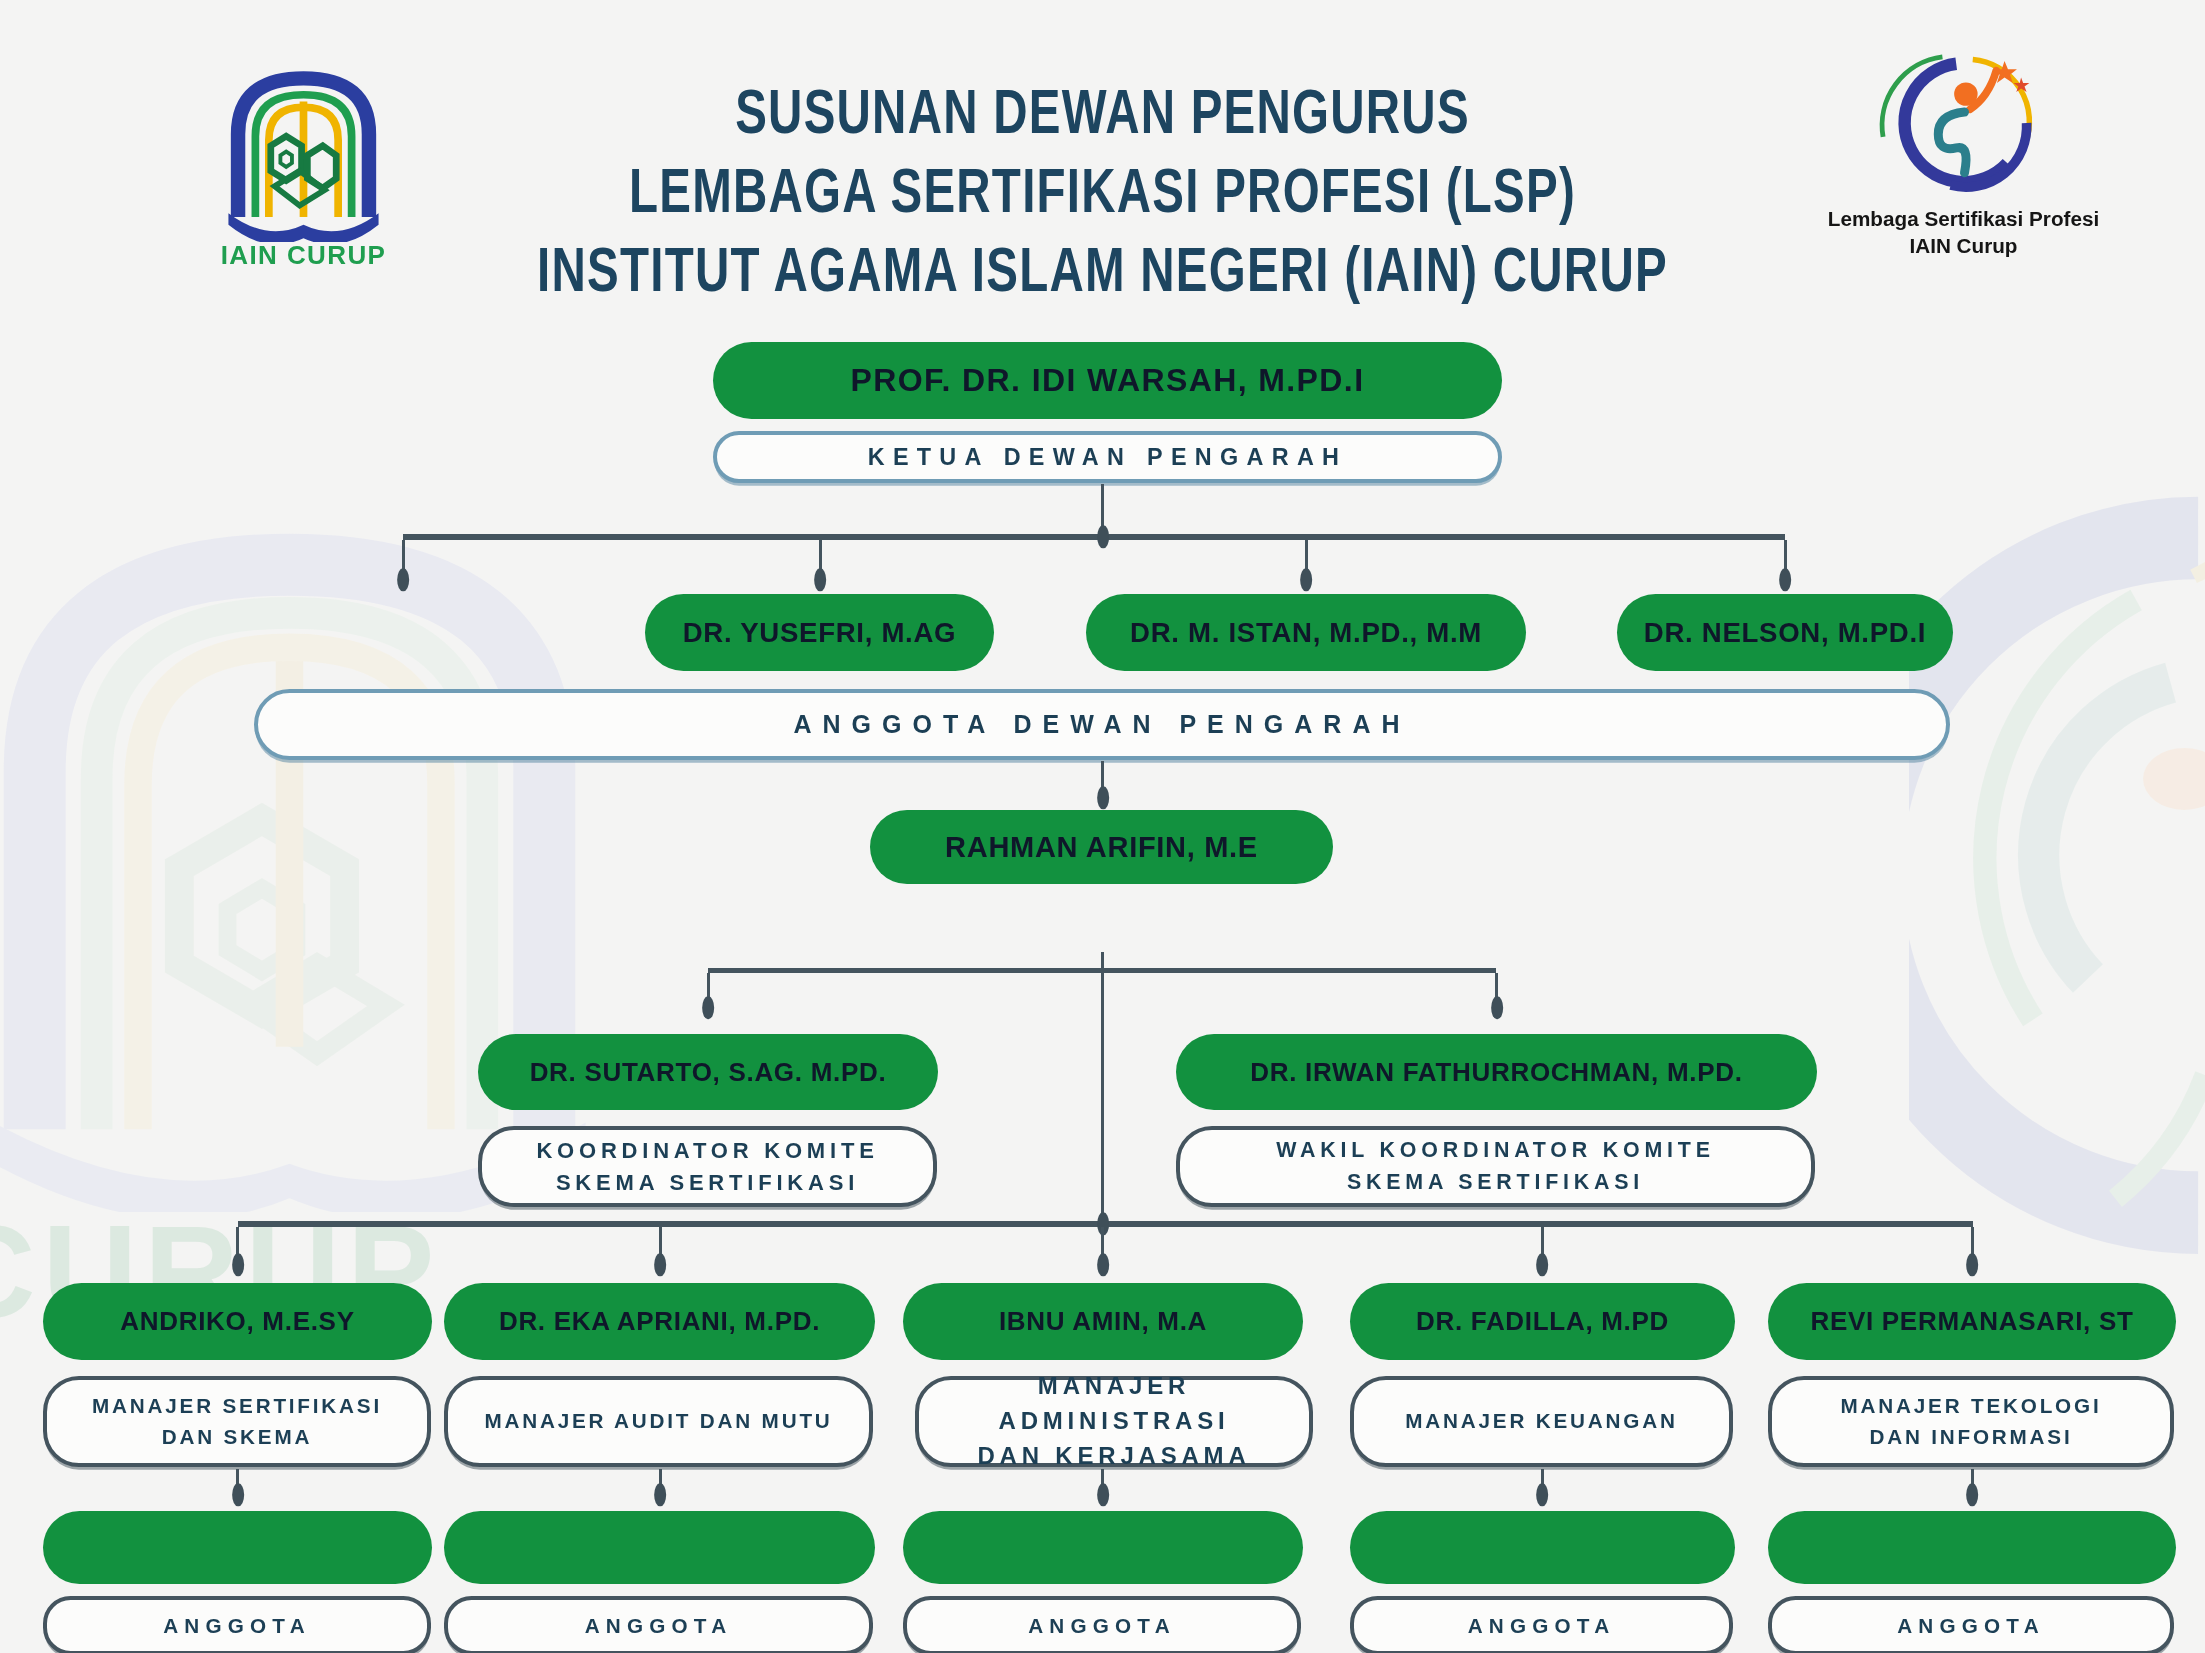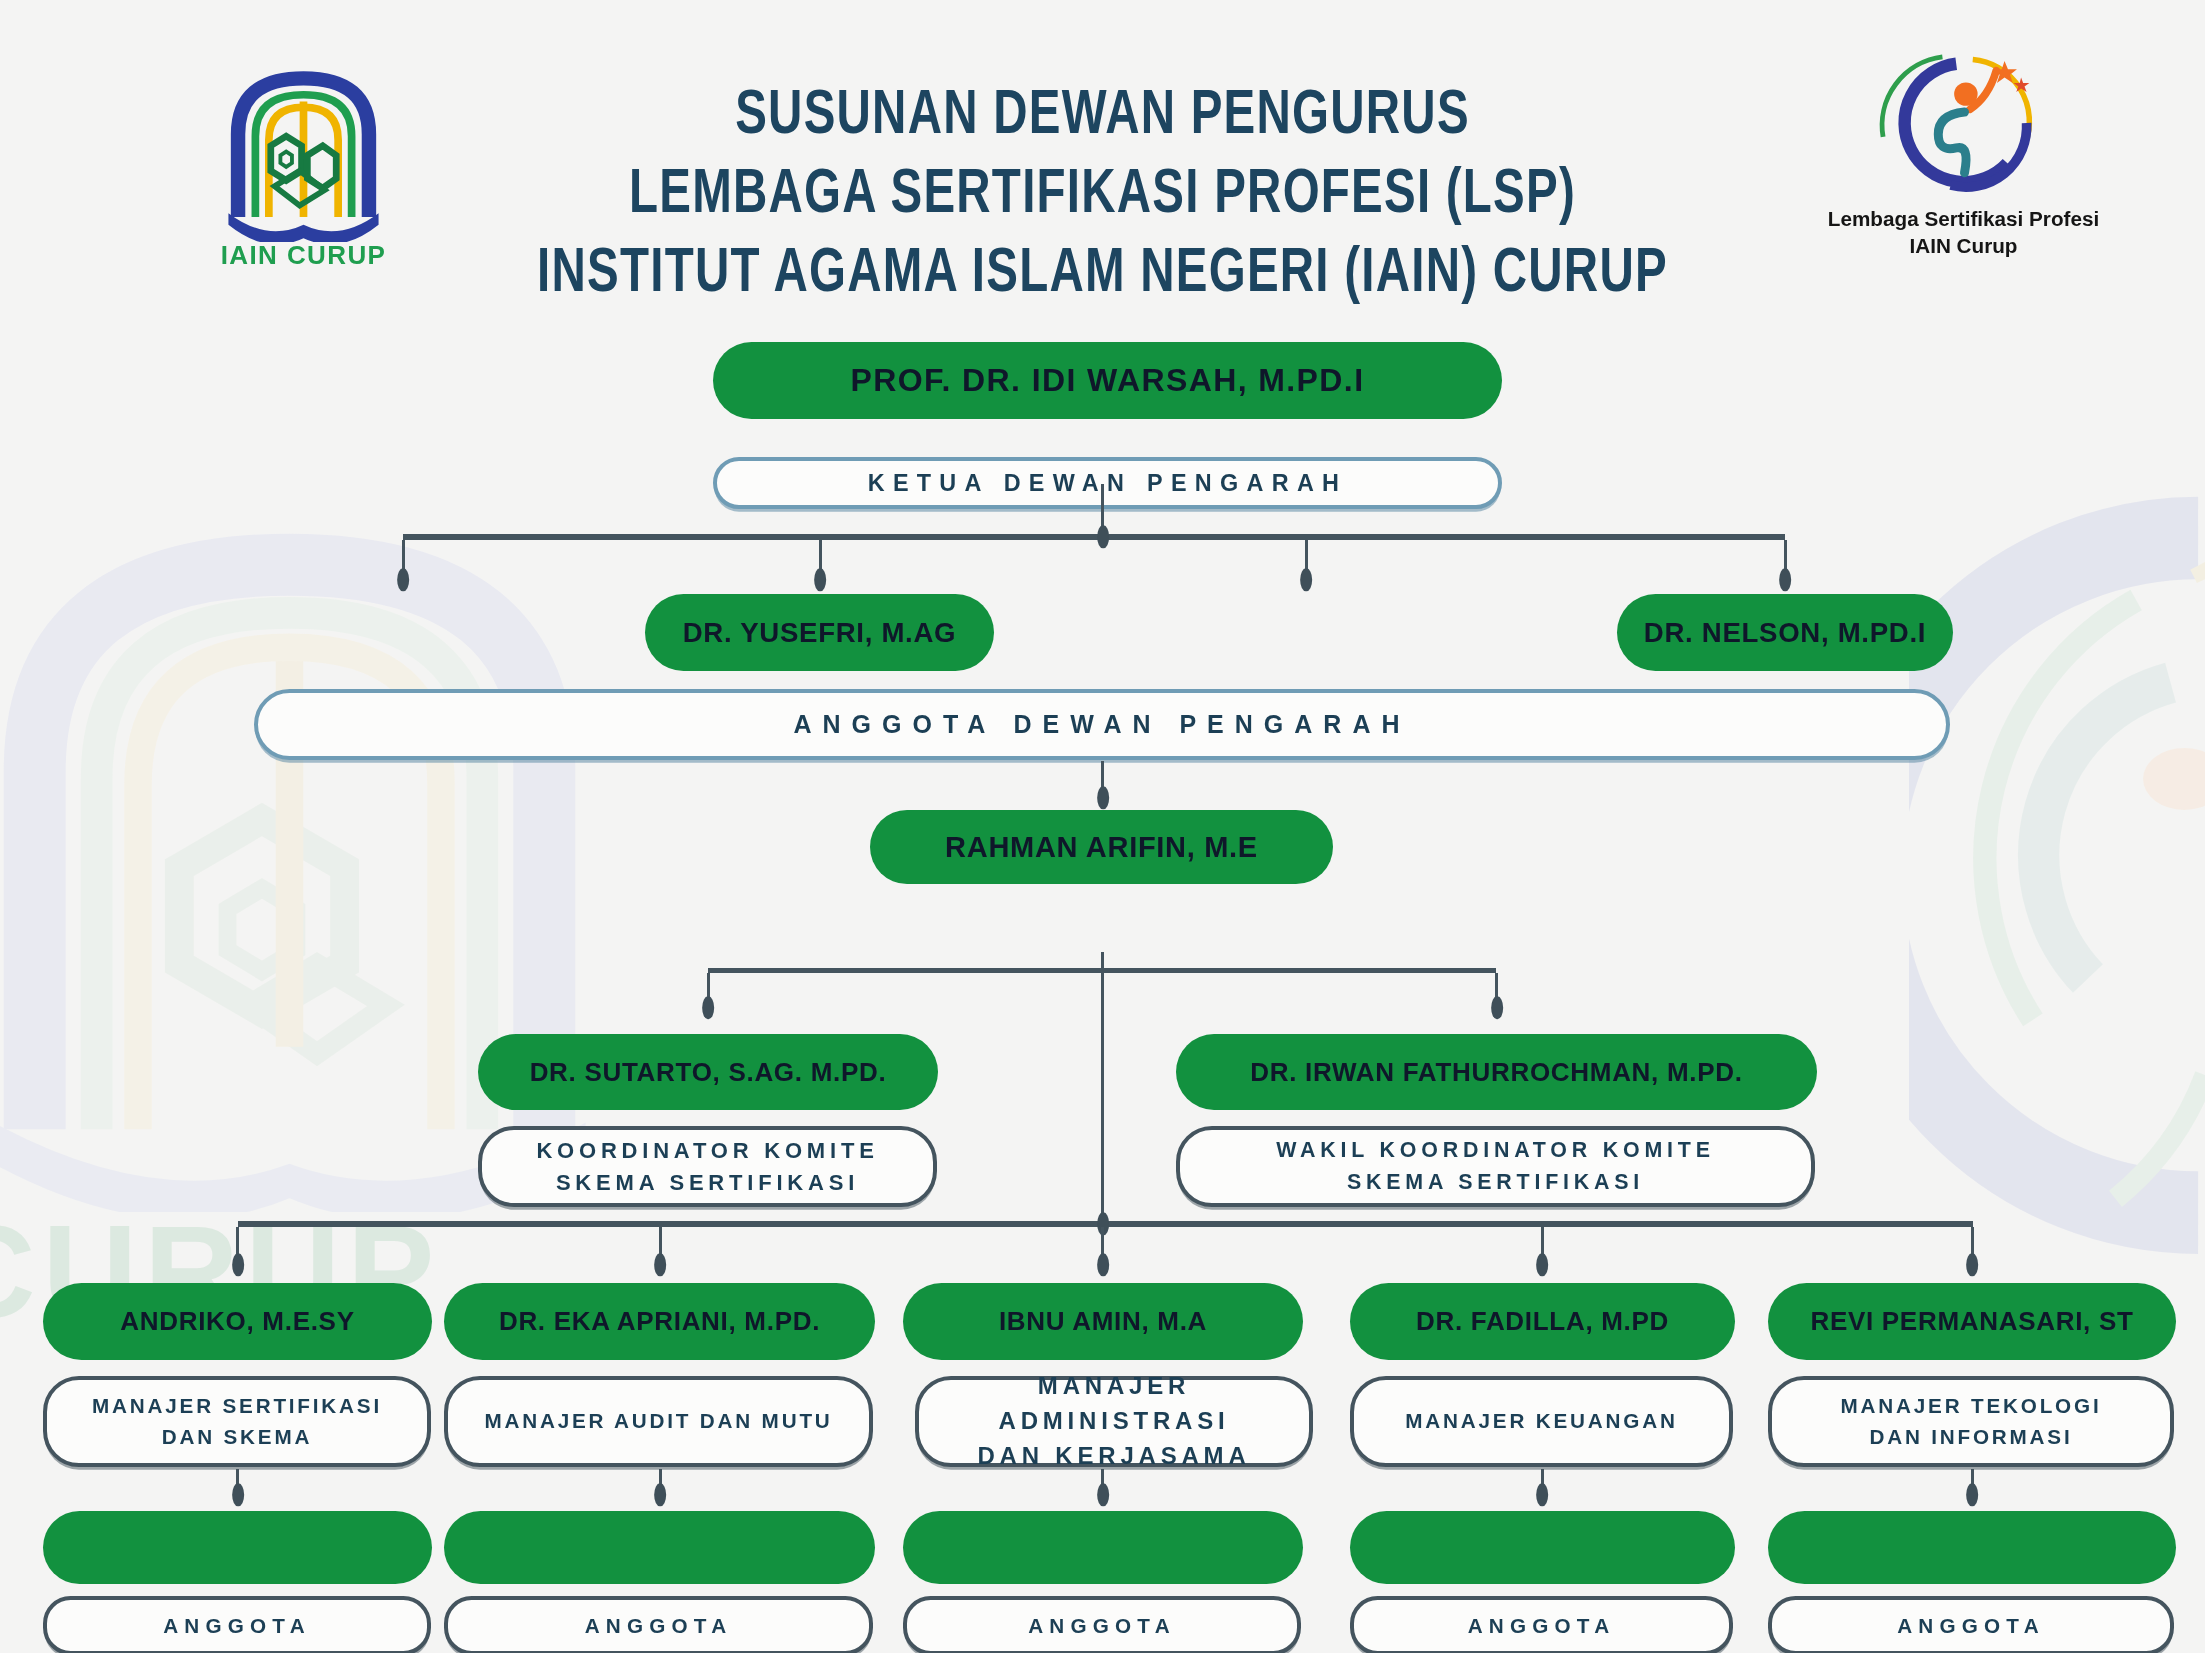--- a/index.html
+++ b/index.html
@@ -82,36 +82,37 @@
     <circle cx="152" cy="58" r="17" fill="#f26f21"></circle>
     <path d="M158,80 Q185,62 196,24" fill="none" stroke="#f26f21" stroke-width="11" stroke-linecap="round"></path>
     <path d="M150,84 Q112,88 112,116 Q112,142 138,136 Q158,131 150,172" fill="none" stroke="#2b7f8c" stroke-width="13" stroke-linecap="round"></path>
     <polygon points="208,10 213,22 226,22 216,30 220,42 208,34 197,42 201,30 191,22 204,22" fill="#f26f21"></polygon>
     <polygon points="232,34 235,42 244,42 237,47 240,55 232,50 225,55 228,47 221,42 230,42" fill="#e14b2a"></polygon>
   </svg>
   <div class="logo-caption" style="position:absolute;left:1812px;top:207px;width:303px;font-size:20.7px;color:#151515;">Lembaga Sertifikasi Profesi</div>
   <div class="logo-caption" style="position:absolute;left:1812px;top:234px;width:303px;font-size:20.7px;color:#151515;">IAIN Curup</div>
 
   <div class="green-pill" style="left:713px;top:342px;width:789px;height:77px;border-radius:39px;font-size:32px;letter-spacing:1.4px;">PROF. DR. IDI WARSAH, M.PD.I</div>
-  <div class="outline-pill steel" style="left:713px;top:457px;width:781px;height:44px;border-radius:26px;font-size:23.4px;letter-spacing:8.3px;">KETUA DEWAN PENGARAH</div>
+  <div class="outline-pill steel" style="left:713px;top:431px;width:781px;height:44px;border-radius:26px;font-size:23.4px;letter-spacing:8.3px;">KETUA DEWAN PENGARAH</div>
 
   <div class="v" style="left:1101px;top:484px;height:52px;"></div>
   <div class="h" style="left:403px;top:534px;width:1382px;"></div>
   <div class="dot" style="left:1103px;top:537px;"></div>
 
   <div class="v" style="left:402px;top:540px;height:30px;width:2.8px;"></div>
   <div class="v" style="left:819px;top:540px;height:30px;width:2.8px;"></div>
   <div class="v" style="left:1305px;top:540px;height:30px;width:2.8px;"></div>
   <div class="v" style="left:1784px;top:540px;height:30px;width:2.8px;"></div>
   <div class="dot" style="left:403px;top:580px;"></div>
   <div class="dot" style="left:820px;top:580px;"></div>
   <div class="dot" style="left:1306px;top:580px;"></div>
   <div class="dot" style="left:1785px;top:580px;"></div>
 
   <div class="green-pill" style="left:645px;top:594px;width:349px;height:77px;border-radius:39px;font-size:27.6px;letter-spacing:0.7px;">DR. YUSEFRI, M.AG</div>
+  <div class="green-pill" style="left:1086px;top:594px;width:440px;height:77px;border-radius:39px;font-size:27.6px;letter-spacing:0.7px;">DR. M. ISTAN, M.PD., M.M</div>
   <div class="green-pill" style="left:1617px;top:594px;width:336px;height:77px;border-radius:39px;font-size:27.6px;letter-spacing:0.7px;">DR. NELSON, M.PD.I</div>
 
   <div class="outline-pill steel" style="left:254px;top:689px;width:1688px;height:63px;border-radius:36px;font-size:25px;letter-spacing:11px;">ANGGOTA DEWAN PENGARAH</div>
 
   <div class="v" style="left:1101px;top:761px;height:30px;width:2.8px;"></div>
   <div class="dot" style="left:1103px;top:798px;"></div>
 
   <div class="green-pill" style="left:870px;top:810px;width:463px;height:74px;border-radius:37px;font-size:29px;letter-spacing:0.7px;">RAHMAN ARIFIN, M.E</div>
 
   <div class="v" style="left:1101px;top:952px;height:274px;"></div>

